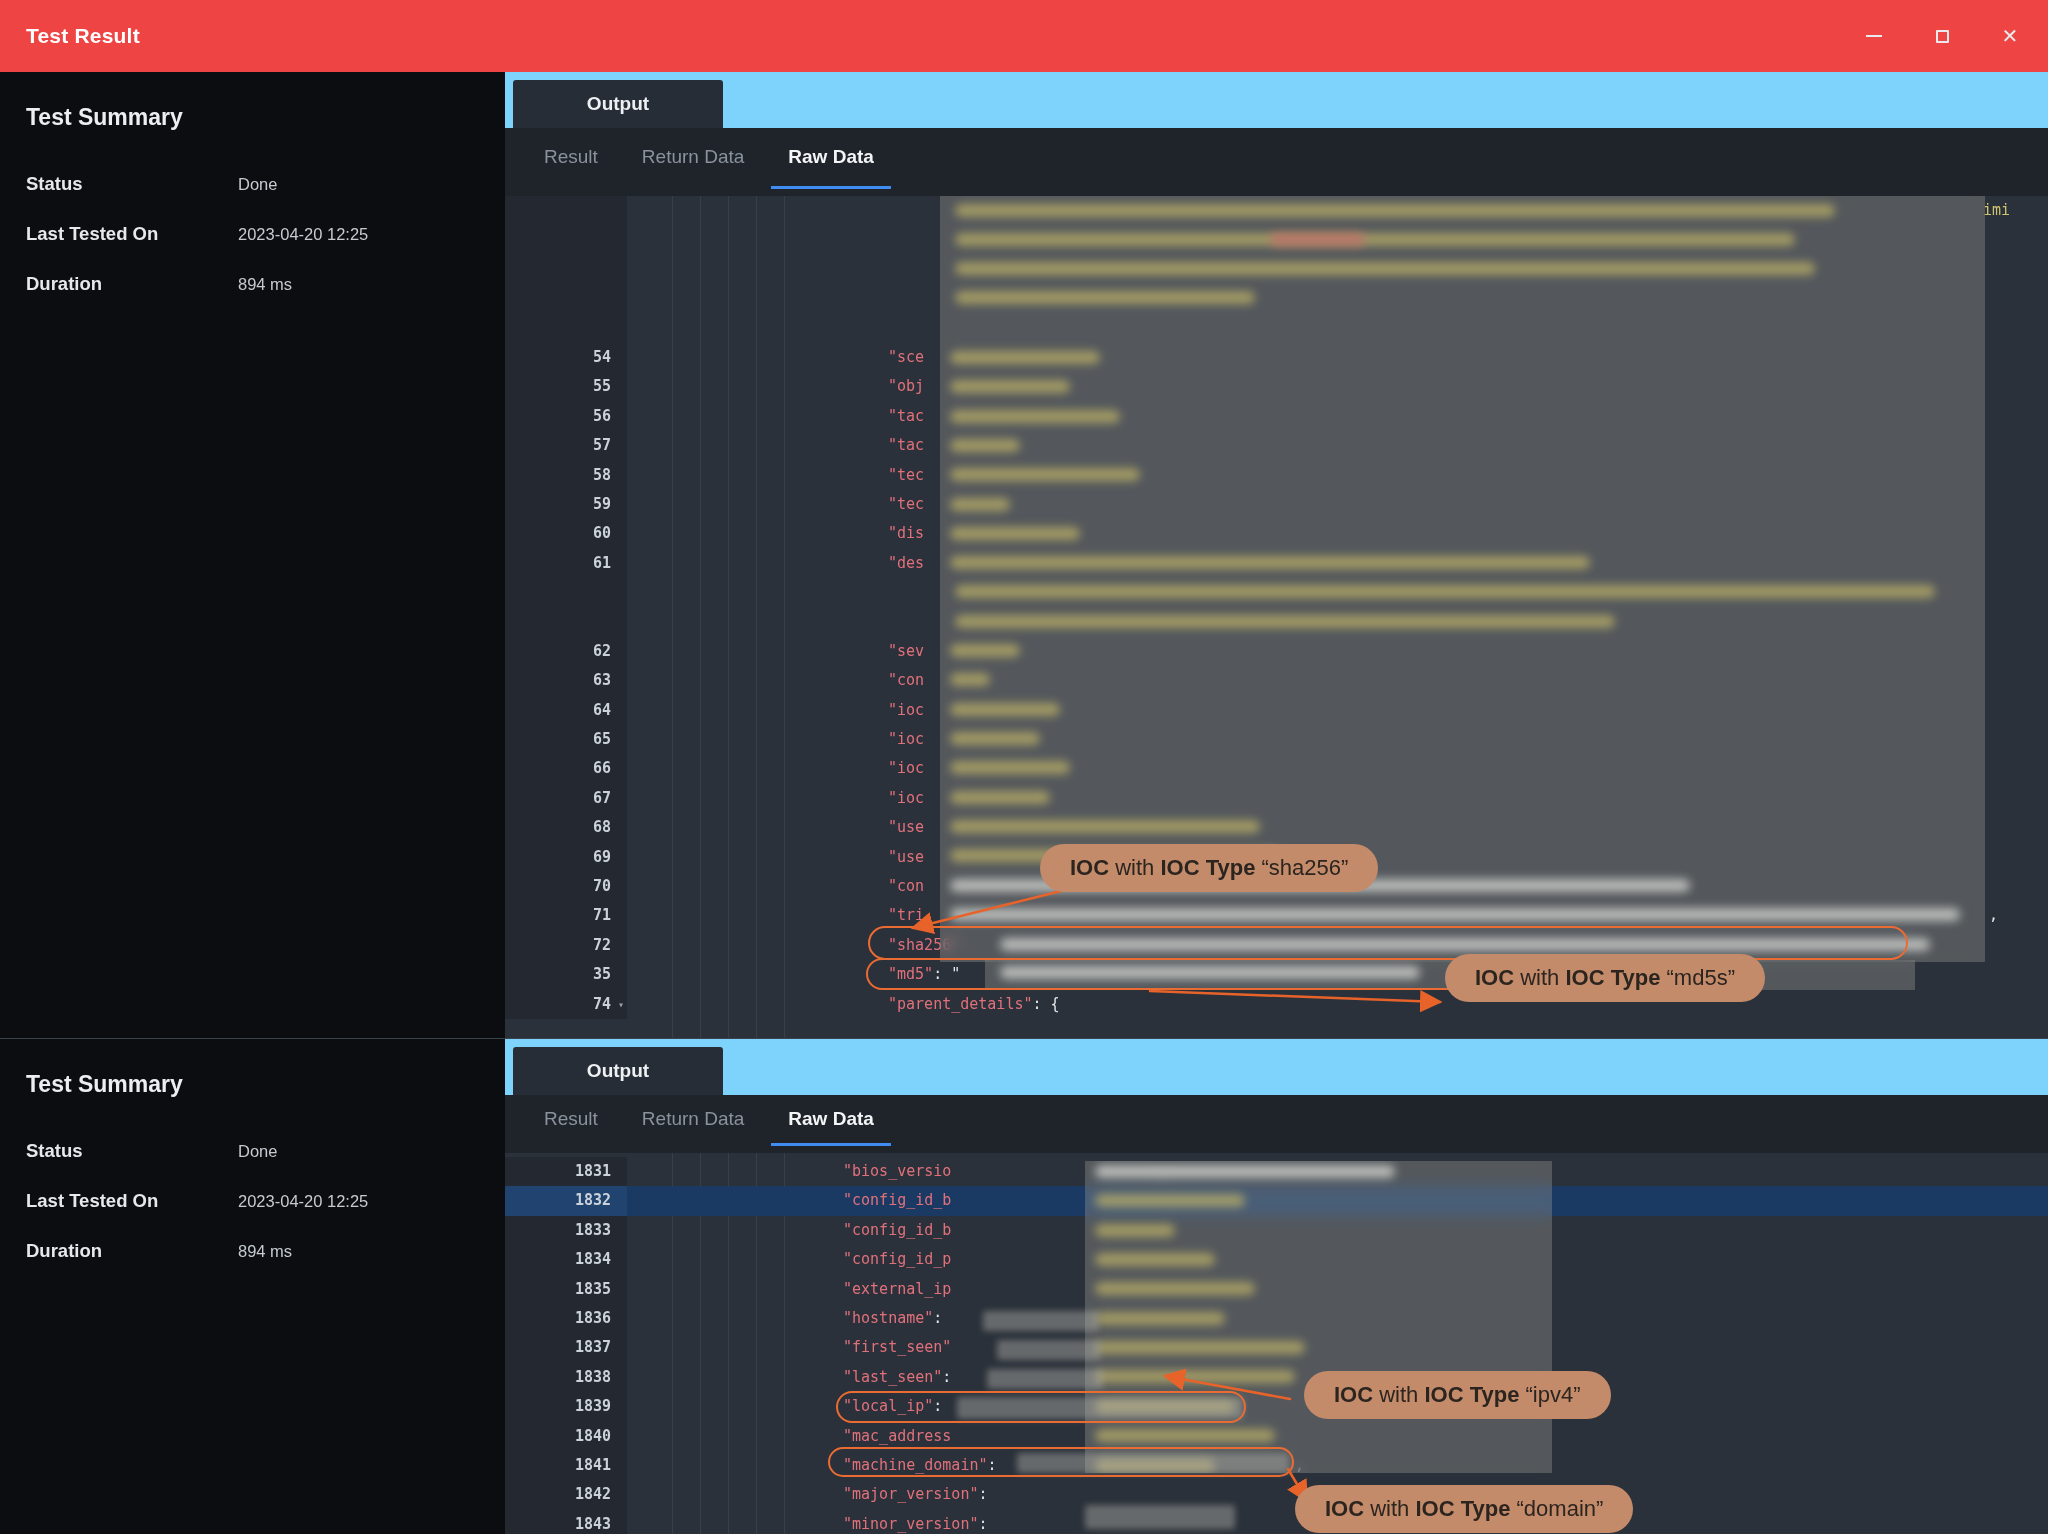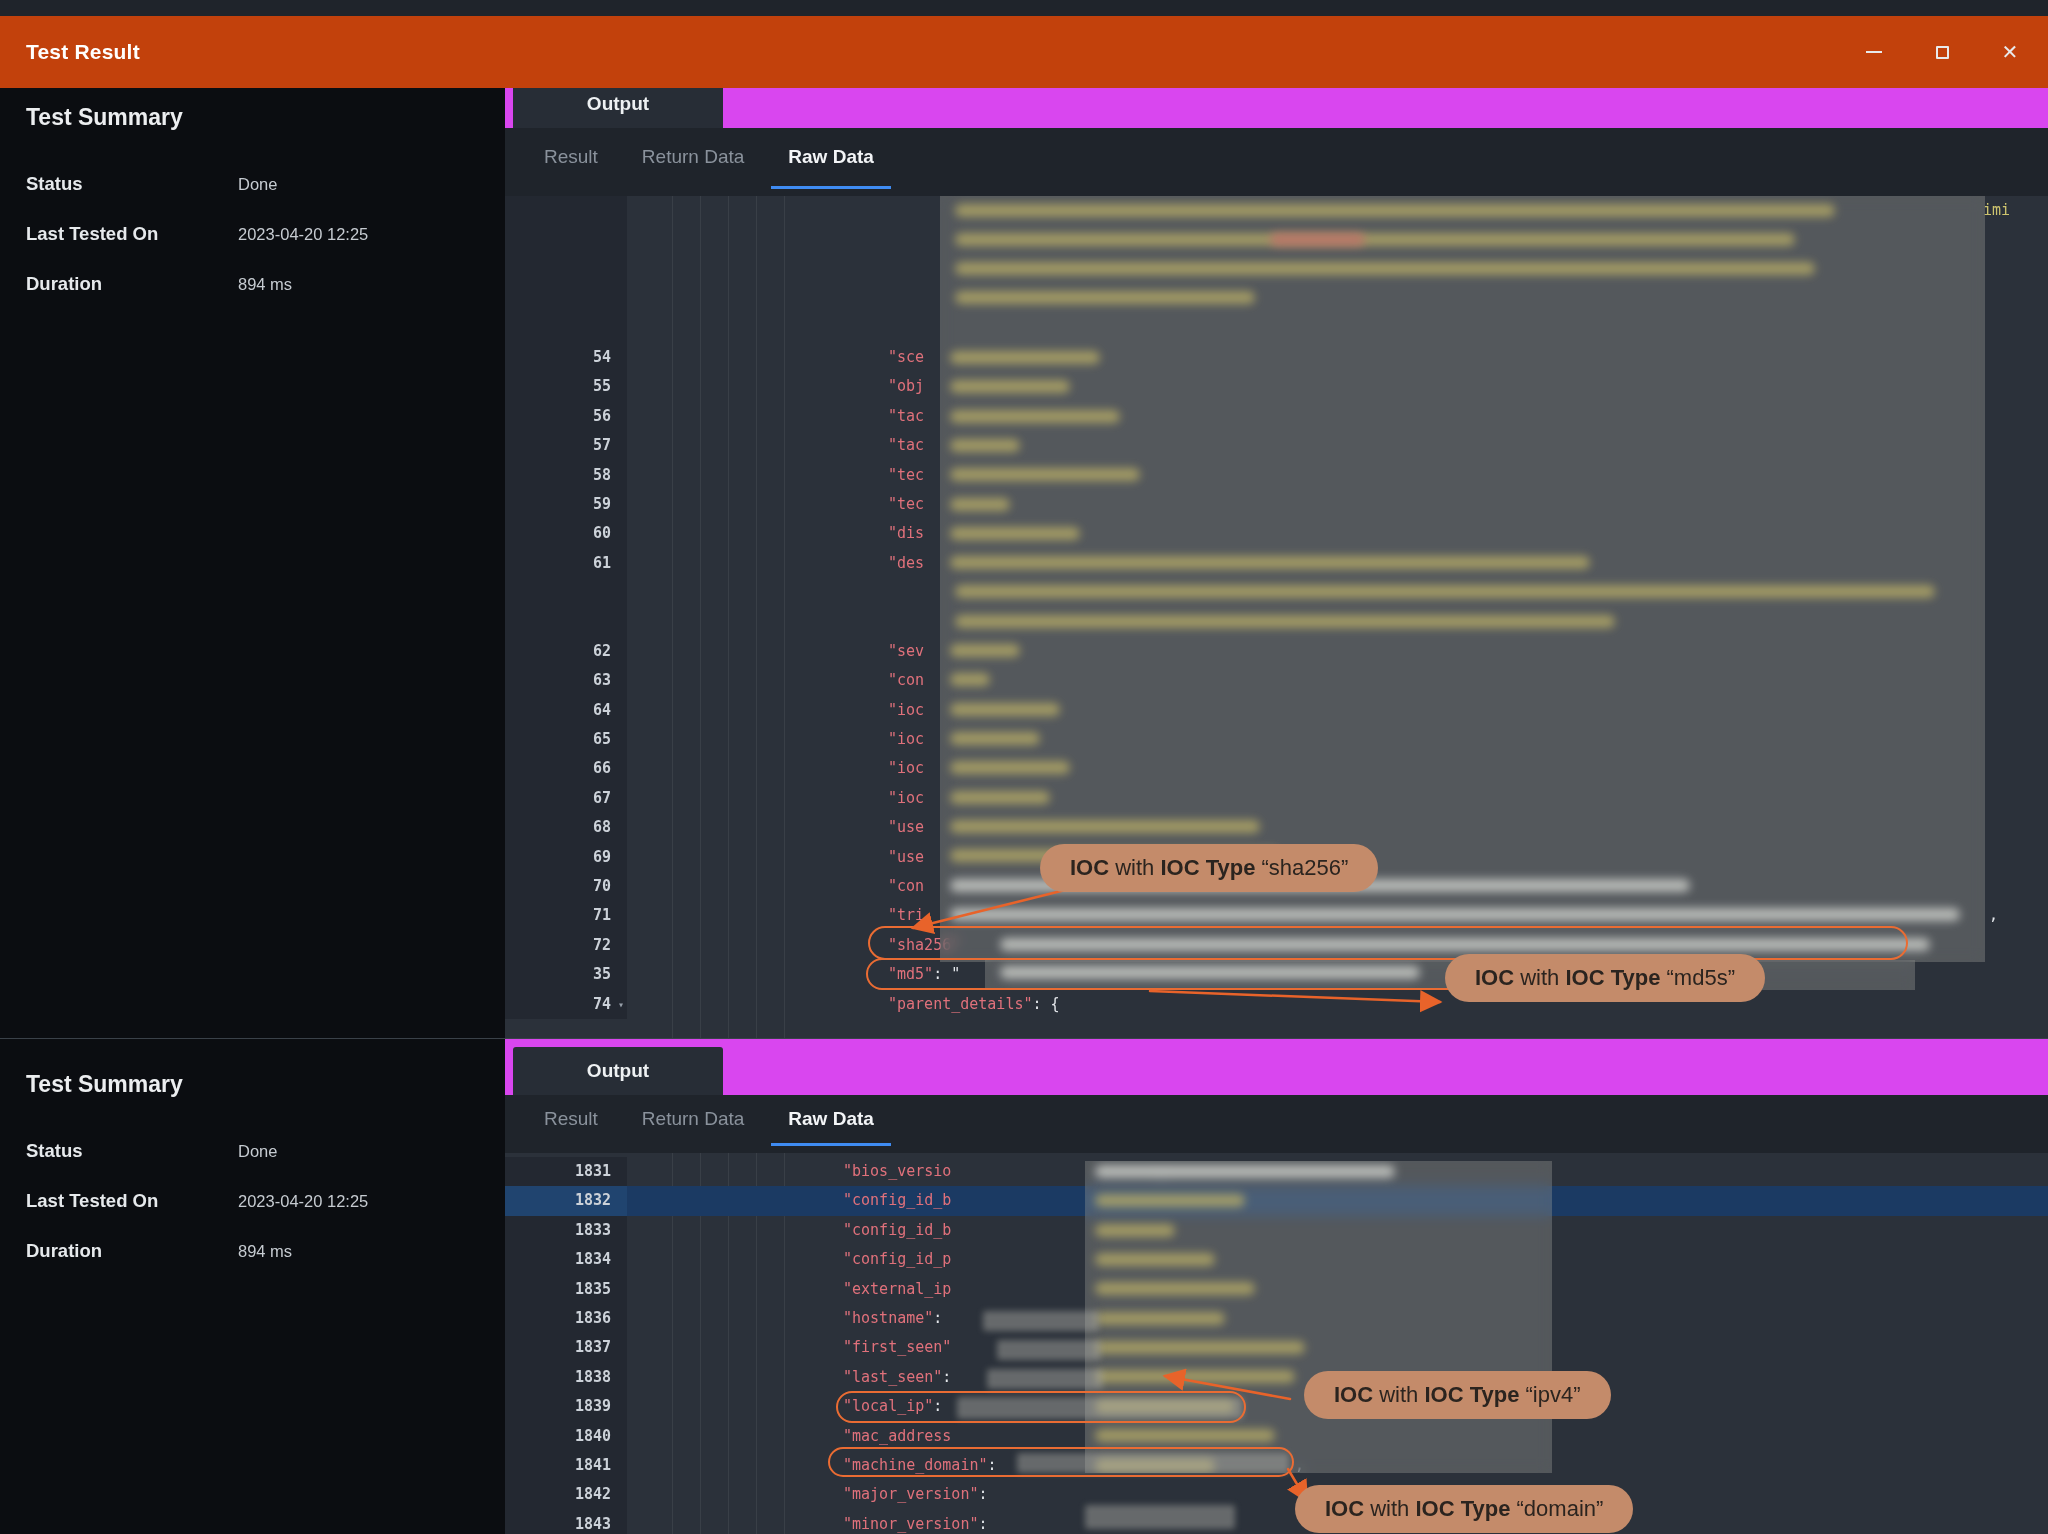--- a/index.html
+++ b/index.html
@@ -1,38 +1,38 @@
 <!DOCTYPE html>
 <html><head>
 <meta charset="utf-8">
 <style>
 *{margin:0;padding:0;box-sizing:border-box}
 html,body{background:#000;font-family:"Liberation Sans",sans-serif}
 .screen{position:relative;width:2048px;height:1534px;background:#1f242b;overflow:hidden}
 
 
-.titlebar{position:absolute;left:0;top:16px;width:100%;height:72px;background:#c2410c;display:flex;align-items:center;padding:4px 26px;z-index:10}
+.titlebar{position:absolute;left:0;top:0;width:100%;height:72px;background:#ef4444;display:flex;align-items:center;padding:4px 26px;z-index:10}
 .win-title{color:#ffffff;font-size:21px;font-weight:700;letter-spacing:.2px}
 .win-controls{margin-left:auto;display:flex;align-items:center;gap:44px}
 .wc{display:flex;align-items:center;justify-content:center;width:24px;height:24px;cursor:pointer}
 .ic-min{width:16px;height:2px;background:#e8eaec;display:block}
 .ic-max{width:13px;height:13px;border:2px solid #e8eaec;border-radius:1px;display:block}
 .ic-close{color:#e8eaec;font-size:20px;line-height:1}
 
 
 .panel{position:absolute;left:0;width:2048px;display:flex}
 .panel-top{top:72px;height:966px}
 .panel-bottom{top:1038px;height:496px;border-top:1px solid #3a4149}
 .sidebar{width:505px;flex:none;background:#0b0d11;padding:24px 0 0 26px}
 .side-title{color:#eceef0;font-size:23px;font-weight:700;margin:8px 0 42px}
 .summary-row{display:flex;margin-bottom:28px}
 .s-label{width:212px;color:#e6e9ec;font-size:18.5px;font-weight:700}
 .s-value{color:#c6cbd1;font-size:16.5px;padding-top:2px}
 .main{flex:1;display:flex;flex-direction:column;min-width:0}
-.tabstrip{height:56px;background:#d946ef;display:flex}
+.tabstrip{height:56px;background:#7dd3fc;display:flex}
 .tab{margin-left:8px;width:210px;height:48px;align-self:flex-end;background:#272d36;color:#eef1f3;font-size:19px;font-weight:700;display:flex;align-items:center;justify-content:center;border-radius:3px 3px 0 0;cursor:pointer}
 .subtabs{background:#1f242b;display:flex;padding-left:22px;gap:10px}
 .panel-top .subtabs{height:68px}
 .panel-bottom .subtabs{height:58px}
 .subtab{display:flex;align-items:center;padding:0 17px;margin-bottom:7px;font-size:19px;color:#8a929c;border-bottom:3px solid transparent;cursor:pointer}
 .subtab.active{color:#f3f5f7;border-bottom-color:#3f8cf3;font-weight:600}
 
 
 .code-area{position:relative;flex:1;background:#2b313a;overflow:hidden;font-family:"DejaVu Sans Mono",monospace}
 .iguide{position:absolute;top:0;bottom:0;width:1px;background:rgba(255,255,255,.07);z-index:0}

